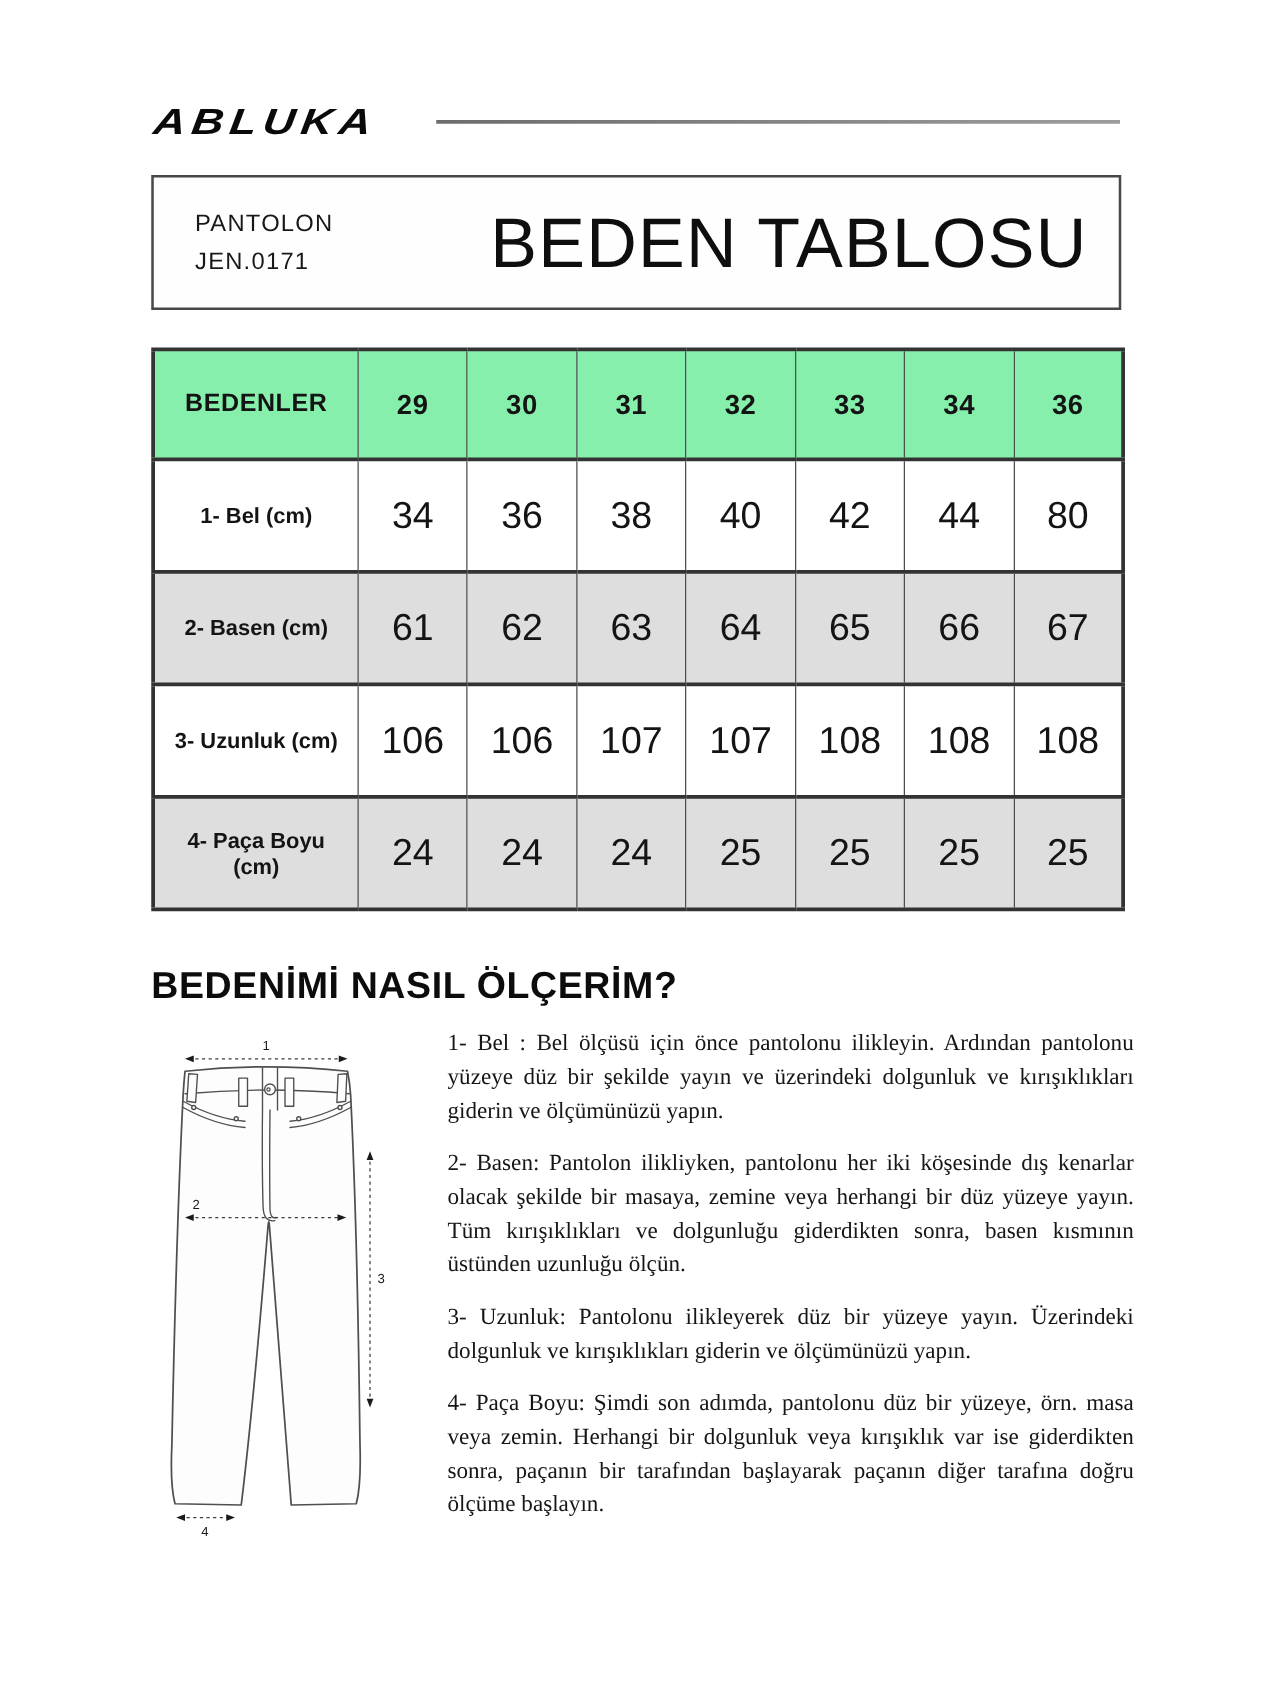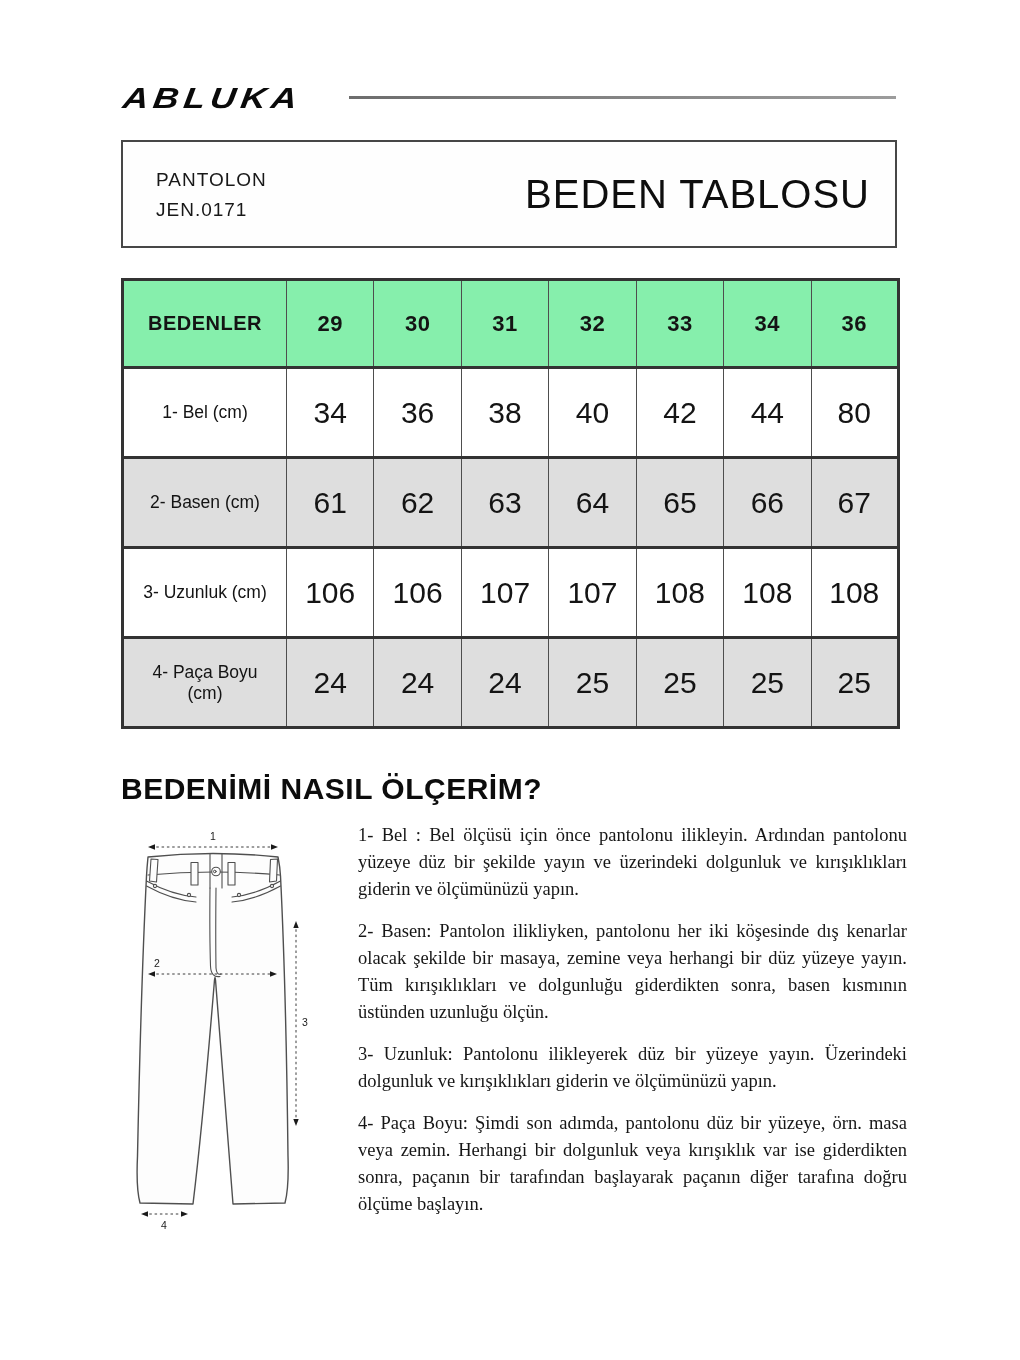--- a/index.html
+++ b/index.html
@@ -10,34 +10,34 @@
   .logo{position:absolute;left:123px;top:82px;font-size:29px;font-weight:700;font-style:italic;
         letter-spacing:4px;transform:skewX(-8deg) scaleX(1.22);transform-origin:left center;color:#0a0a0a;white-space:nowrap;}
   .logo-rule{position:absolute;left:349px;top:96px;width:547px;height:3px;
              background:linear-gradient(90deg,#6d6d6d,#9c9c9c);}
 
   
   .title-box{position:absolute;left:121px;top:140px;width:772px;height:104px;
              border:2px solid #474747;background:#fefefe;}
   .product-lines{position:absolute;left:33px;top:23px;font-size:19px;letter-spacing:1px;line-height:30px;color:#181818;}
   .box-title{position:absolute;right:25px;top:50%;transform:translateY(-50%);
-             font-size:40px;font-weight:500;letter-spacing:1px;color:#0e0e0e;white-space:nowrap;}
+             font-size:56px;font-weight:500;letter-spacing:1px;color:#0e0e0e;white-space:nowrap;}
 
   
   .size-table{position:absolute;left:121px;top:278px;width:779px;border-collapse:collapse;
               table-layout:fixed;border:3px solid #333333;}
   .size-table th,.size-table td{border-left:1px solid #4e4e4e;border-right:1px solid #4e4e4e;
               border-top:3px solid #333333;border-bottom:3px solid #333333;
               text-align:center;vertical-align:middle;padding:0;background:#ffffff;}
   .size-table thead tr{height:88px;}
   .size-table tbody tr{height:90px;}
   .size-table thead th{background:#86efac;font-size:20px;font-weight:700;letter-spacing:0.5px;}
   .size-table thead th.size-num{font-size:22px;}
   .size-table tbody tr:nth-child(even) td{background:#dedede;}
-  .size-table td.rowlabel{font-size:17.5px;font-weight:400;padding:0 14px;}
+  .size-table td.rowlabel{font-size:17.5px;font-weight:700;padding:0 14px;}
   .size-table td.value{font-size:30px;font-weight:400;}
 
   
   .howto-heading{position:absolute;left:121px;top:772px;font-size:30px;font-weight:700;
                  letter-spacing:0.5px;color:#0c0c0c;white-space:nowrap;text-align:right;}
   .figure{position:absolute;left:120px;top:826px;width:215px;height:410px;}
   .instructions{position:absolute;left:358px;top:822px;width:549px;}
   .instructions p{margin:0 0 15px 0;font-size:18.5px;line-height:27px;text-align:justify;
                   text-align-last:left;color:#161616;font-family:Liberation Serif, serif;}
   .instructions p:last-child{margin-bottom:0;}

